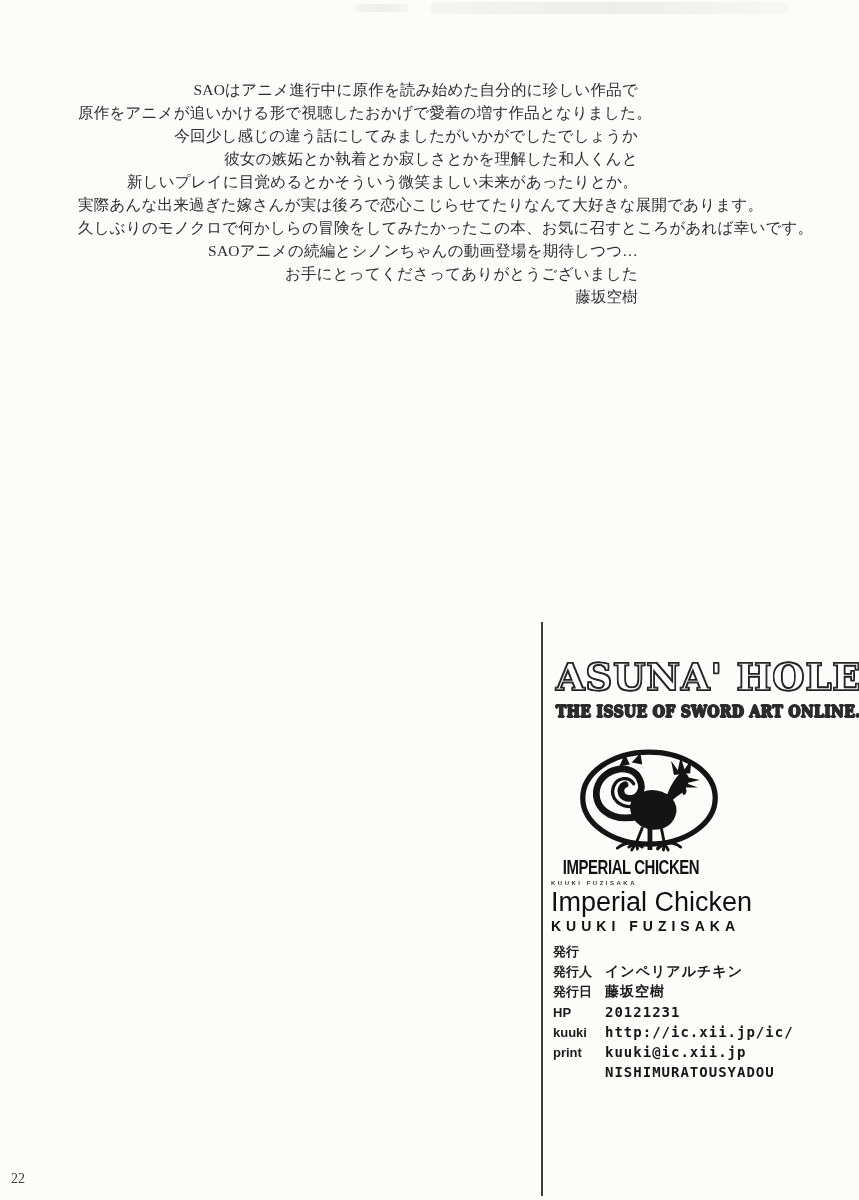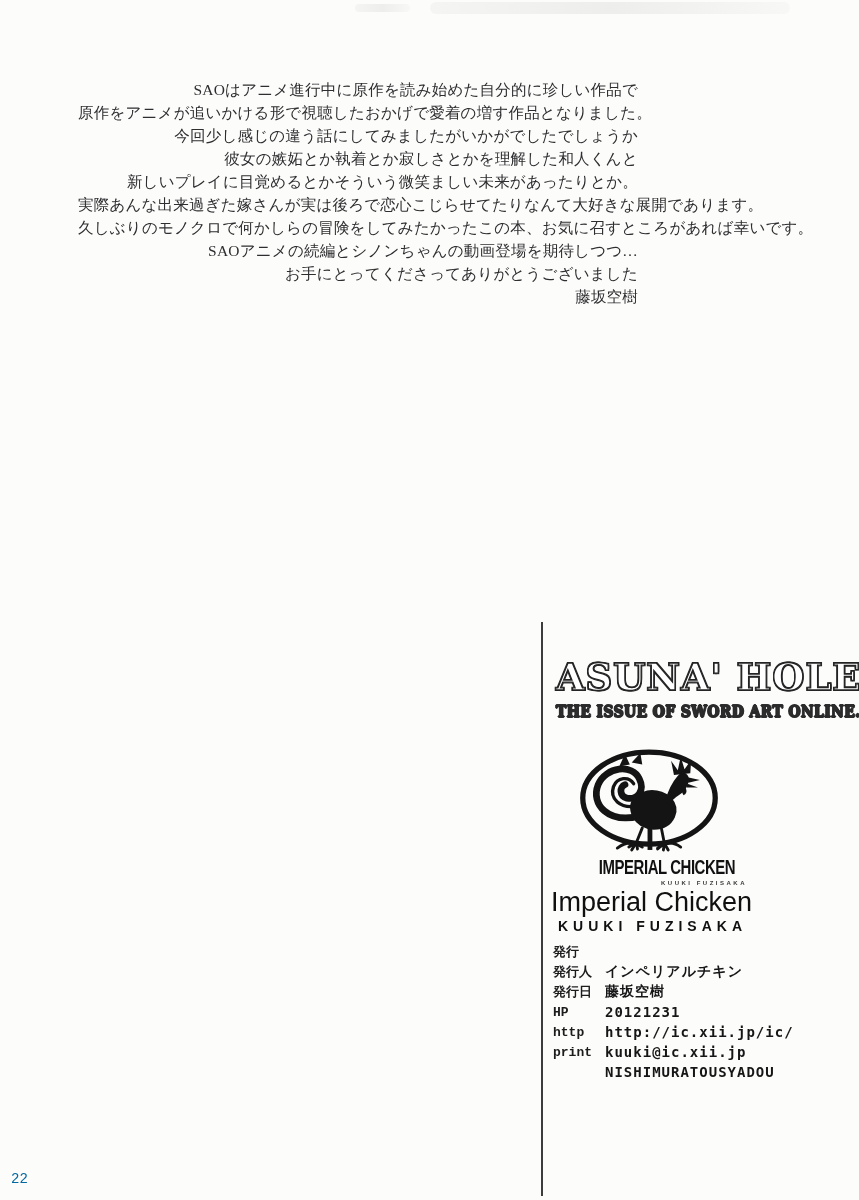--- a/index.html
+++ b/index.html
@@ -44,21 +44,21 @@
   }
   .book-subtitle{
     position:absolute;left:556px;top:701px;
     font-family:"DejaVu Serif","Liberation Serif",serif;
     font-weight:bold;font-size:15px;letter-spacing:.4px;
     -webkit-text-stroke:.9px #2a2a2a;
     text-shadow:-1px 0 0 #333,1px 0 0 #333,0 -1px 0 #333,0 1px 0 #333;
     transform:scaleX(.93) scaleY(1.12);transform-origin:left top;white-space:nowrap;
   }
 
-  .logo{position:absolute;left:551px;top:748px;width:196px;text-align:right;color:#141414;}
+  .logo{position:absolute;left:551px;top:748px;width:196px;text-align:left;color:#141414;}
   .logo svg{display:block;margin:0 auto;}
   .logo-deco{
     font-weight:bold;font-size:17px;letter-spacing:-.5px;color:#111;
     transform:scaleY(1.15) scaleX(.88);transform-origin:center top;
     margin-top:3px;white-space:nowrap;
   }
   .logo-tiny{
     font-size:6px;font-weight:bold;letter-spacing:2.5px;color:#3a3a3a;
     margin-top:3px;white-space:nowrap;
   }
@@ -67,35 +67,35 @@
   }
   .logo-caps{
     font-size:14px;font-weight:bold;letter-spacing:5px;color:#101010;
     margin-top:0px;white-space:nowrap;
   }
 
   .pubtable{position:absolute;left:553px;top:942px;width:300px;}
   .pubrow{display:flex;height:20px;align-items:center;}
   .publabel{
     width:52px;flex:0 0 52px;font-size:13px;font-weight:bold;color:#1c1c1c;
-    font-family:Liberation Mono, monospace;white-space:nowrap;
+    font-family:Liberation Sans, sans-serif;white-space:nowrap;
   }
   .pubvalue{
     font-size:14px;font-weight:bold;color:#161616;letter-spacing:1px;
     font-family:"DejaVu Sans Mono","Liberation Mono",monospace;white-space:nowrap;margin-top:40px;
   }
 
   .disclaimer{
     position:absolute;left:552px;top:1121px;width:305px;
     font-size:15.5px;line-height:21px;font-weight:bold;color:#1b1b1b;
     letter-spacing:-.3px;white-space:nowrap;
   }
   .page-number{
     position:absolute;left:11px;top:1171px;
-    font-size:14px;color:#0369a1;font-family:Liberation Mono, monospace;
+    font-size:14px;color:#404040;font-family:Liberation Serif, serif;
   }
 </style>
 </head>
 <body>
 
 <div class="page">
 
   <div class="smudge smudge-a"></div>
   <div class="smudge smudge-b"></div>
 
@@ -169,21 +169,21 @@
     </div>
     <div class="pubrow">
       <span class="publabel">発行日</span>
       <span class="pubvalue">20121231</span>
     </div>
     <div class="pubrow">
       <span class="publabel">HP</span>
       <span class="pubvalue">http://ic.xii.jp/ic/</span>
     </div>
     <div class="pubrow">
-      <span class="publabel">http</span>
+      <span class="publabel">kuuki</span>
       <span class="pubvalue">kuuki@ic.xii.jp</span>
     </div>
     <div class="pubrow">
       <span class="publabel">print</span>
       <span class="pubvalue">NISHIMURATOUSYADOU</span>
     </div>
   </div>
 
 
   <div class="page-number">22</div>

